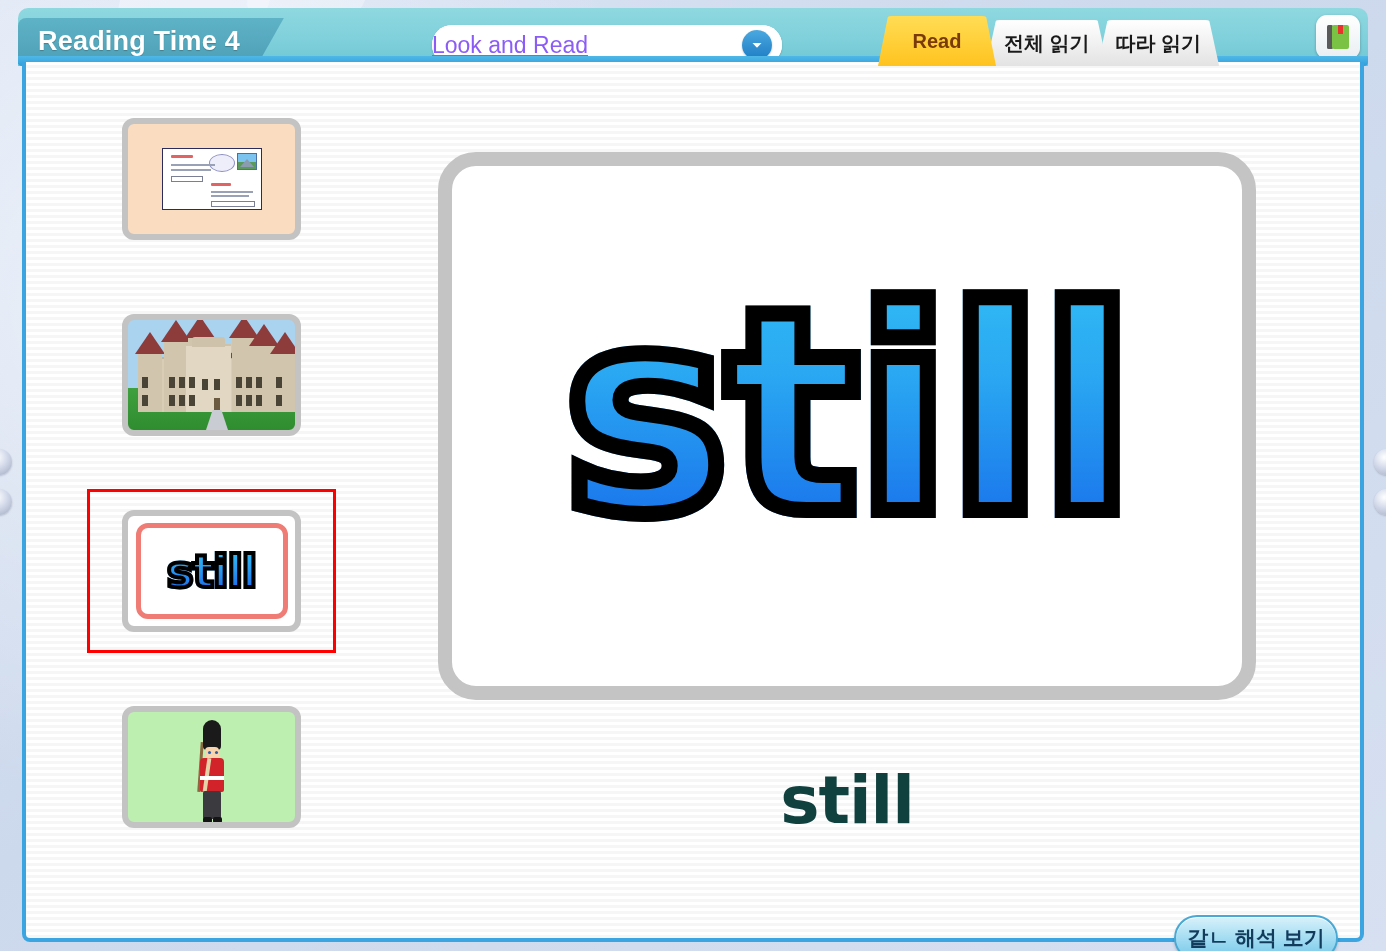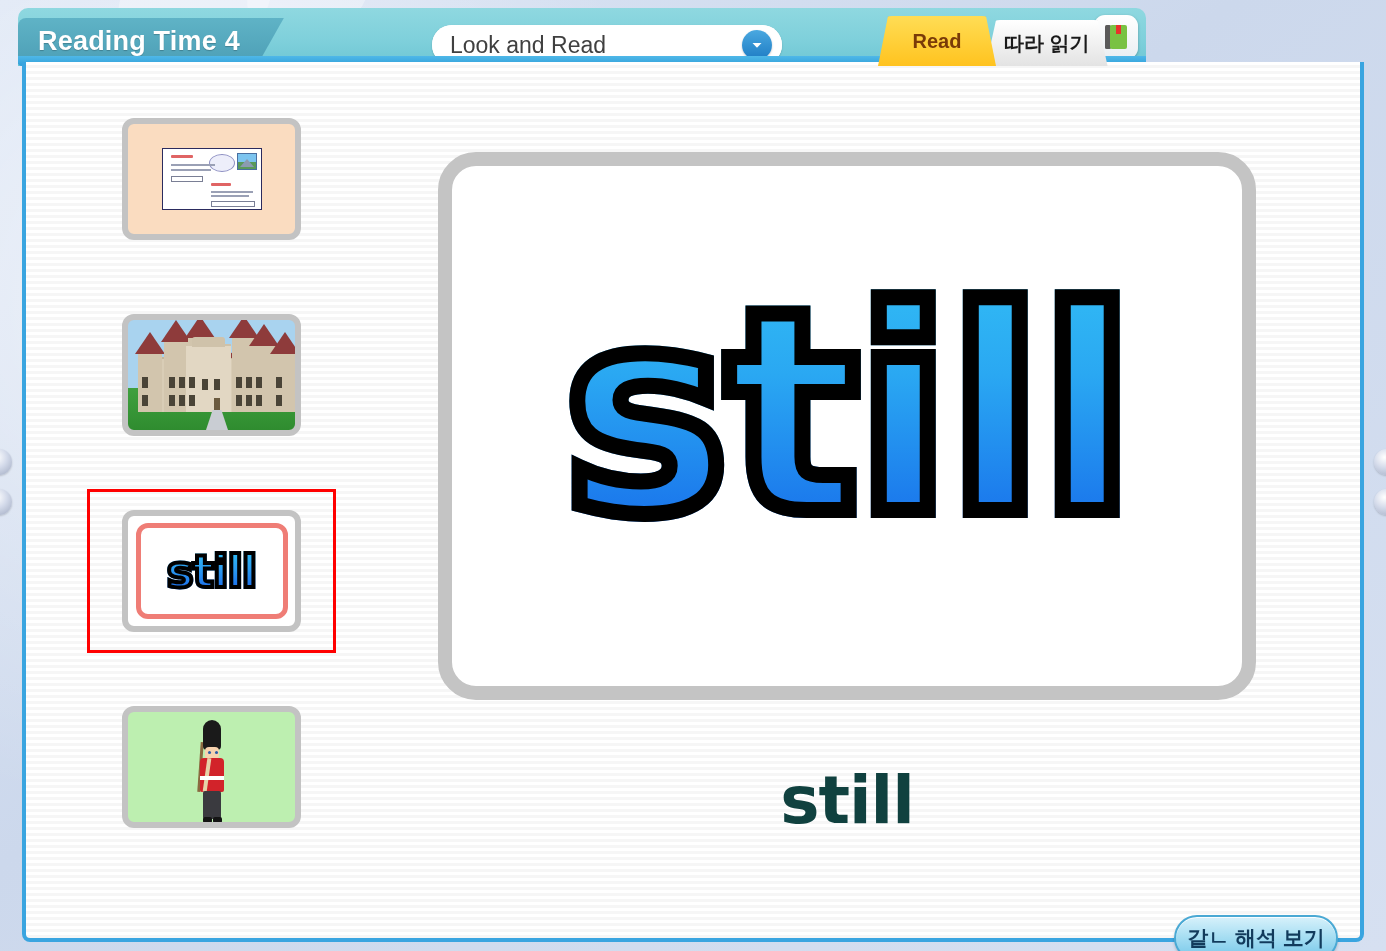--- a/index.html
+++ b/index.html
@@ -42,21 +42,21 @@
   }
   .edge-nub.left-1  { left: -14px; top: 449px; }
   .edge-nub.left-2  { left: -14px; top: 489px; }
   .edge-nub.right-1 { right: -14px; top: 449px; }
   .edge-nub.right-2 { right: -14px; top: 489px; }
 
   
   #header {
     position: absolute;
     left: 18px; top: 8px;
-    width: 1128px; height: 58px;
+    width: 1350px; height: 58px;
     background: linear-gradient(180deg, #8fd8e0 0%, #7fd0db 55%, #6ec6d4 100%);
     border-radius: 10px 10px 0 0;
     overflow: visible;
   }
   #header::after {
     content: "";
     position: absolute;
     left: 0; right: 0; bottom: 0; height: 10px;
     background: linear-gradient(180deg, #4fb8e8 0%, #2f9fd9 100%);
     border-radius: 0 0 4px 4px;
@@ -86,24 +86,24 @@
   #dropdown {
     position: absolute;
     left: 414px; top: 17px;
     width: 350px; height: 40px;
     background: #ffffff;
     border-radius: 20px;
     box-shadow: 0 1px 2px rgba(0,0,0,0.20), inset 0 0 0 2px #ffffff;
     display: flex; align-items: center;
   }
   #dropdown .label {
-    margin-left: 18px;
     font-size: 23px;
-    color: #404040;
+    color: #8b5cf6;
     white-space: nowrap;
+    text-decoration: underline;
   }
   #dropdown .chev {
     position: absolute;
     right: 10px; top: 50%;
     transform: translateY(-50%);
     width: 30px; height: 30px;
     border-radius: 50%;
     background: linear-gradient(180deg, #4aa8e0 0%, #1e7cc4 100%);
     display: flex; align-items: center; justify-content: center;
     box-shadow: 0 1px 2px rgba(0,0,0,0.25);
@@ -383,20 +383,21 @@
       <span class="label">Look and Read</span>
       <span class="chev">
         <svg width="16" height="16" viewBox="0 0 16 16" aria-hidden="true">
           <path d="M3.5 6 L8 10.8 L12.5 6 Z" fill="#ffffff"></path>
         </svg>
       </span>
     </div>
 
     <div id="tabs">
       <div class="tab active">Read</div>
+      <div class="tab inactive">전체 읽기</div>
       <div class="tab inactive t3">따라 읽기</div>
     </div>
 
     <div id="book-btn">
       <svg width="26" height="28" viewBox="0 0 26 28" aria-hidden="true">
         <rect x="2" y="2" width="6" height="24" rx="1.5" fill="#5a5a5a"></rect>
         <rect x="7" y="2" width="17" height="24" rx="2" fill="#79c243"></rect>
         <rect x="13" y="2" width="5" height="9" fill="#e8322c"></rect>
       </svg>
     </div>

